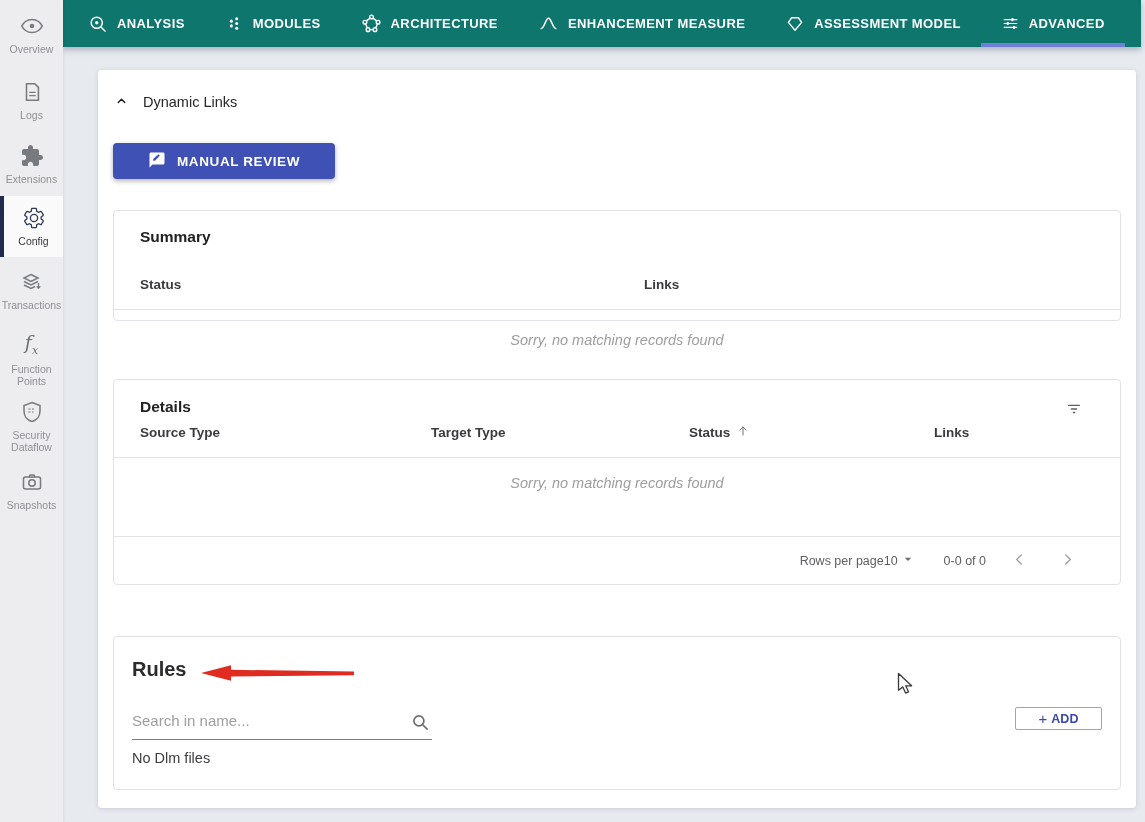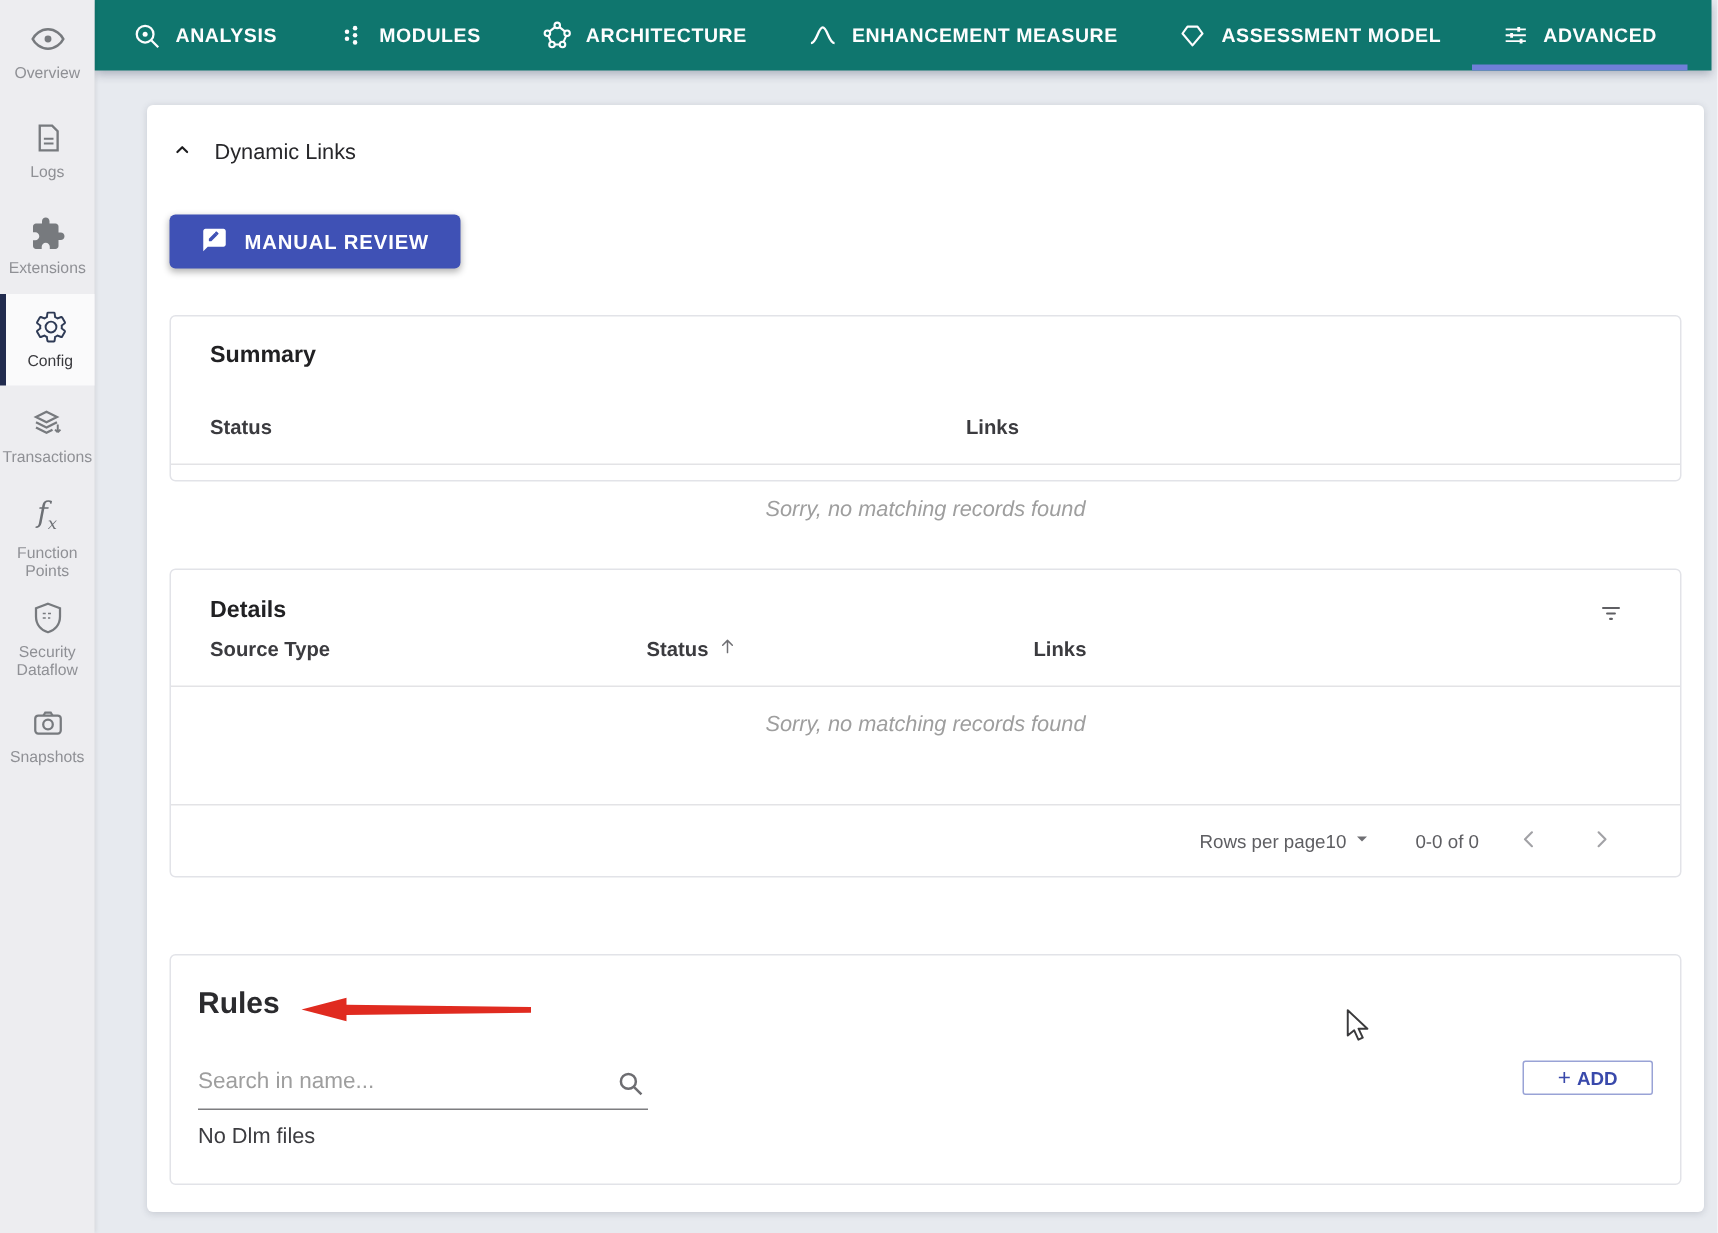--- a/index.html
+++ b/index.html
@@ -59,21 +59,21 @@
   }
   .section-header {
     position: absolute; top: 23px; left: 17px;
     display: flex; align-items: center; gap: 15px; cursor: pointer;
   }
   .section-header .title { font-size: 14.5px; color: #27272a; }
 
   .btn-manual-review {
     position: absolute; top: 73px; left: 15px; height: 36px;
     background: #3f51b5; color: #fff; border: none; border-radius: 4px;
-    display: flex; align-items: center; gap: 11px; padding: 0 21px;
+    display: flex; align-items: center; gap: 11px; padding: 0 35px;
     font-family: inherit; font-size: 13.5px; font-weight: bold; letter-spacing: 0.6px;
     box-shadow: 0 2px 5px rgba(0,0,0,0.30); cursor: pointer;
   }
 
   .card {
     position: absolute; left: 15px; width: 1008px;
     background: #fff; border: 1px solid #e2e3e8; border-radius: 4px;
   }
   .card-title { font-size: 15.5px; font-weight: bold; color: #212123; }
 
@@ -315,20 +315,23 @@
     <span class="filter-btn">
       <svg width="18" height="18" viewBox="0 0 24 24" fill="#5f5f63">
           <rect x="4" y="6.2" width="16" height="1.9" rx="0.9"></rect>
           <rect x="7.6" y="11" width="8.8" height="1.9" rx="0.9"></rect>
           <rect x="10.3" y="15.8" width="3.4" height="1.9" rx="0.9"></rect>
         </svg>
     </span>
     <div class="head-row">
       <div class="head-cell">
         <span>Source Type</span>
+      </div>
+      <div class="head-cell">
+        <span>Target Type</span>
       </div>
       <div class="head-cell">
         <span>Status</span>
         <span>
           <svg width="14" height="14" viewBox="0 0 24 24" fill="none" stroke="#6f6f73" stroke-width="1.7" stroke-linecap="round" stroke-linejoin="round">
               <path d="M12 19V5M6.5 10.5 12 5l5.5 5.5"></path>
             </svg>
         </span>
       </div>
       <div class="head-cell">

